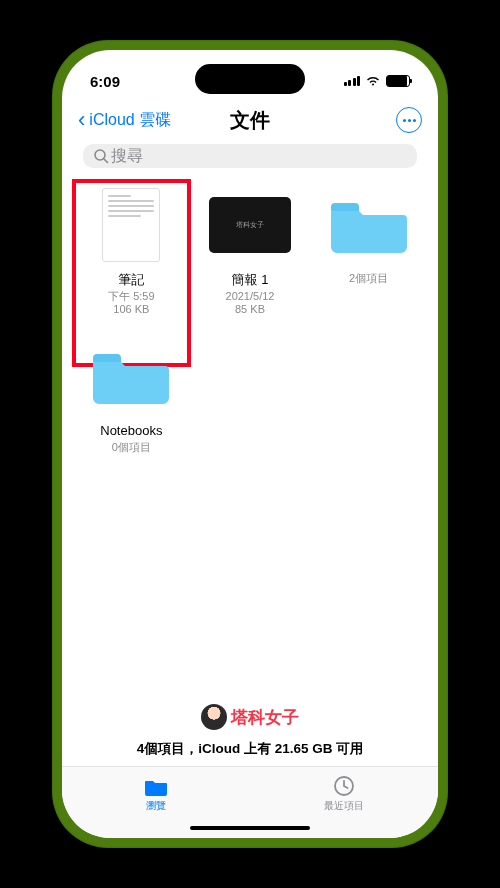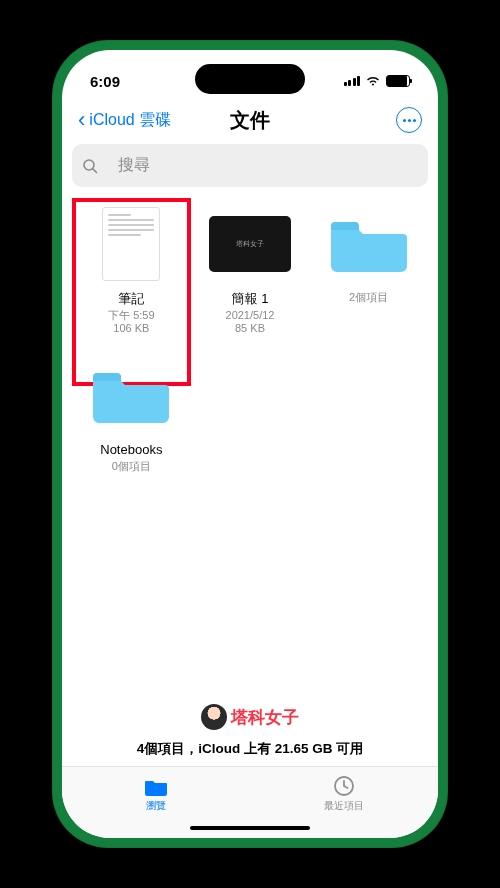--- a/index.html
+++ b/index.html
@@ -8,21 +8,21 @@
       width: 500px;
       height: 888px;
       display: flex;
       align-items: center;
       justify-content: center;
       font-family: -apple-system, BlinkMacSystemFont, "Segoe UI", sans-serif;
     }
     .phone-frame {
       width: 396px;
       height: 808px;
-      background: #15803d;
+      background: #4d7c0f;
       border-radius: 56px;
       padding: 10px;
       box-shadow: inset 0 0 2px rgba(0,0,0,0.3);
     }
     .phone-screen {
       width: 100%;
       height: 100%;
       background: #fff;
       border-radius: 48px;
       overflow: hidden;
@@ -92,28 +92,28 @@
       border-radius: 50%;
       display: flex;
       align-items: center;
       justify-content: center;
       color: #007aff;
     }
     .nav-more-dots { display: flex; gap: 2px; }
     .nav-more-dots span { width: 3px; height: 3px; background: #007aff; border-radius: 50%; }
 
     .search-bar {
-      margin: 2px 10px 10px;
+      margin: 2px 21px 10px;
       background: #eeeeef;
       border-radius: 10px;
-      height: 43px;
+      height: 24px;
       display: flex;
       align-items: center;
       padding: 0 10px;
-      gap: 20px;
+      gap: 2px;
       color: #8a8a8e;
     }
     .search-icon { width: 16px; height: 16px; }
     .search-text { font-size: 16px; }
 
     .content {
       flex: 1;
       padding: 6px 14px;
       display: grid;
       grid-template-columns: repeat(3, 1fr);

